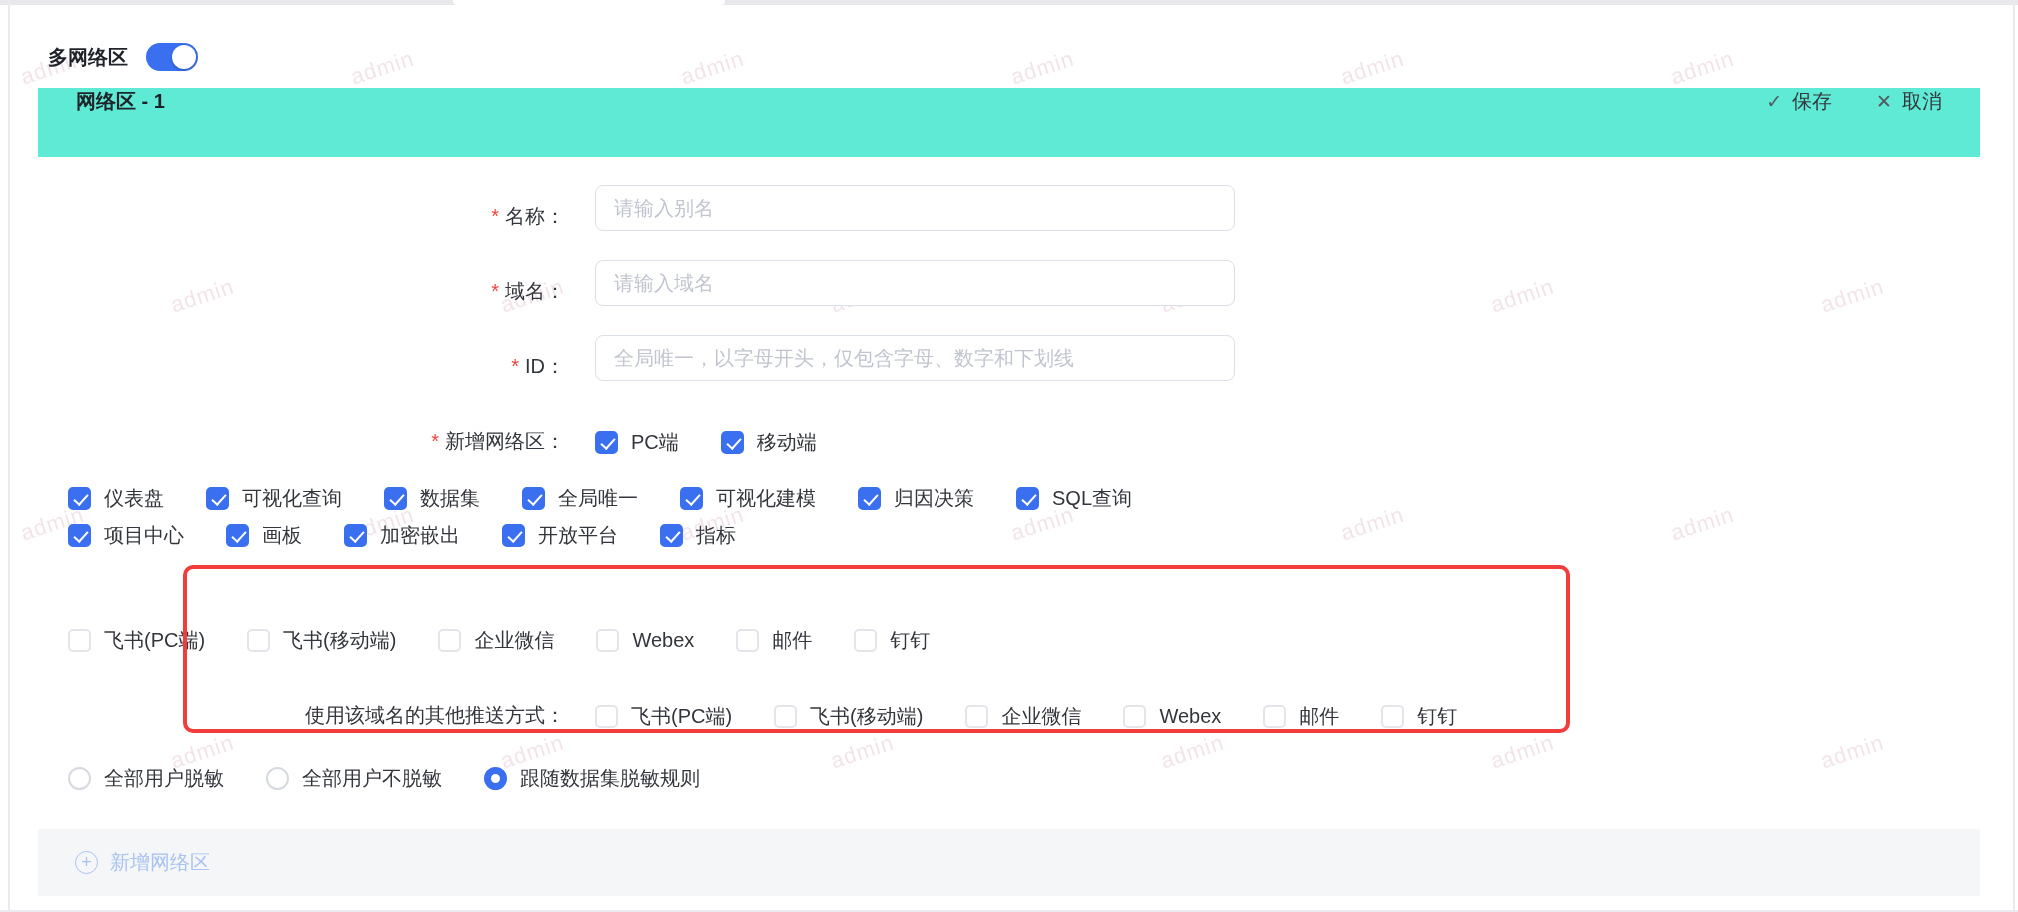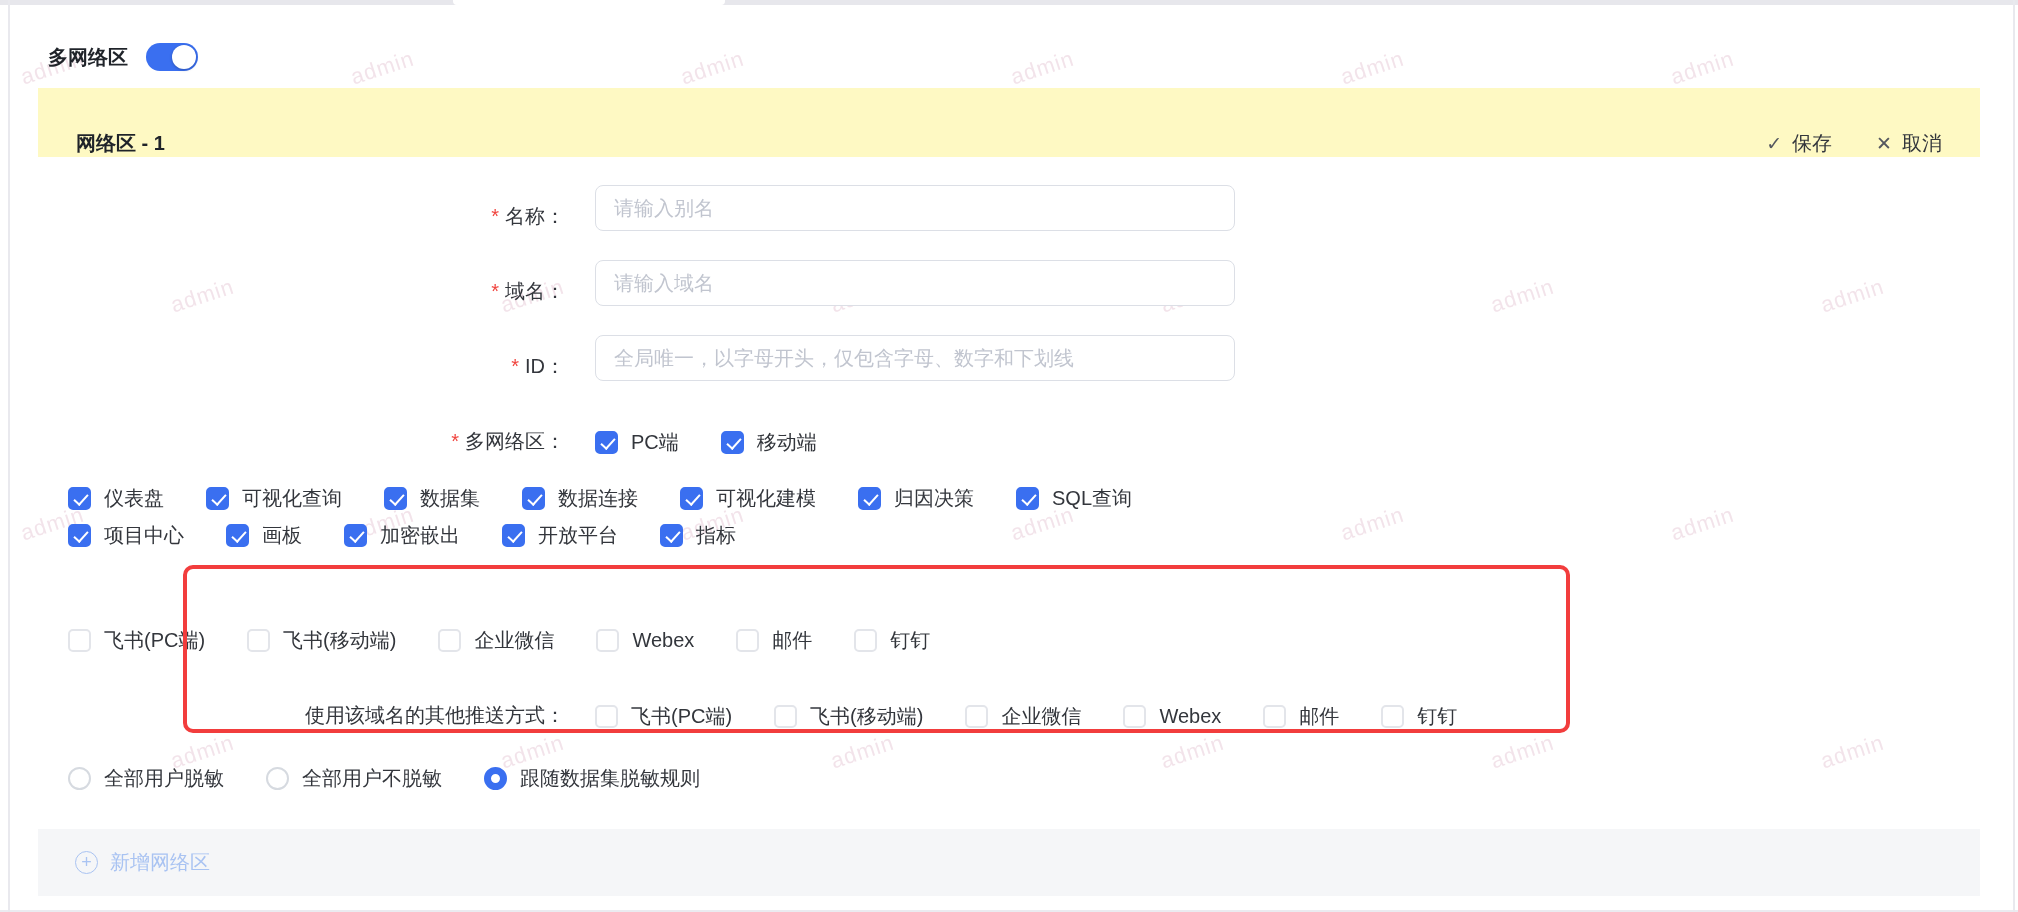--- a/index.html
+++ b/index.html
@@ -44,21 +44,21 @@
   .toggle.on{background:var(--accent);}
   .toggle .knob{
     position:absolute;top:2px;left:2px;width:24px;height:24px;border-radius:50%;
     background:#fff;box-shadow:0 1px 3px rgba(0,0,0,.25);transition:left .1s;
   }
   .toggle.on .knob{left:26px;}
 
   
   .panel{margin:16px 38px 0 38px;}
   .panel-header{
-    height:69px;background:#fef9c3;display:flex;align-items:flex-end;
+    height:69px;background:#5eead4;display:flex;align-items:flex-start;
     justify-content:space-between;padding:0 38px;
   }
   .panel-title{font-size:20px;font-weight:700;color:#1f2329;}
   .actions{display:flex;align-items:center;gap:44px;}
   .action{display:flex;align-items:center;gap:10px;font-size:20px;color:#33363c;cursor:pointer;}
   .action .ico{font-size:19px;color:#55585f;line-height:1;}
 
   
   .form{padding:28px 0 4px 0;}
   .row{display:flex;align-items:flex-end;min-height:46px;margin-bottom:29px;}
@@ -195,21 +195,21 @@
       </div>
 
       <div class="row">
         <div class="lbl"><span class="req">*</span><span>ID：</span></div>
         <div class="ctl">
             <input class="txt" placeholder="全局唯一，以字母开头，仅包含字母、数字和下划线" style="">
           </div>
       </div>
 
       <div class="row">
-        <div class="lbl"><span class="req">*</span><span>多网络区：</span></div>
+        <div class="lbl"><span class="req">*</span><span>新增网络区：</span></div>
         <div class="ctl group">
 
             <label class="check-item">
               <span class="cb on"></span>
               <span class="cb-label">PC端</span>
             </label>
 
             <label class="check-item">
               <span class="cb on"></span>
               <span class="cb-label">移动端</span>
@@ -230,21 +230,21 @@
               <span class="cb-label">可视化查询</span>
             </label>
 
             <label class="check-item">
               <span class="cb on"></span>
               <span class="cb-label">数据集</span>
             </label>
 
             <label class="check-item">
               <span class="cb on"></span>
-              <span class="cb-label">数据连接</span>
+              <span class="cb-label">全局唯一</span>
             </label>
 
             <label class="check-item">
               <span class="cb on"></span>
               <span class="cb-label">可视化建模</span>
             </label>
 
             <label class="check-item">
               <span class="cb on"></span>
               <span class="cb-label">归因决策</span>

